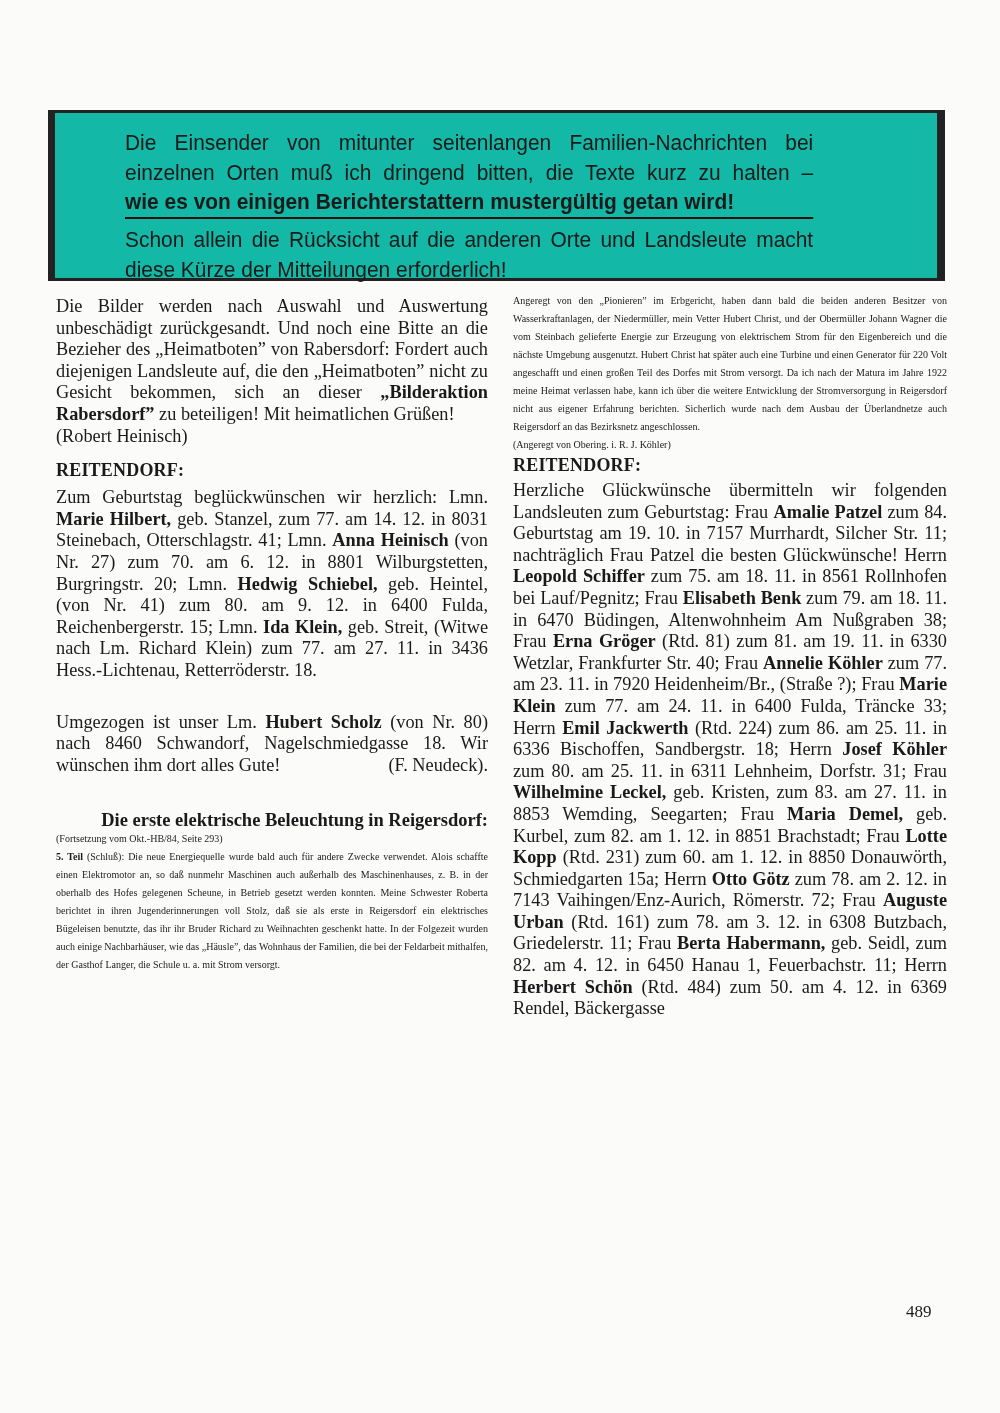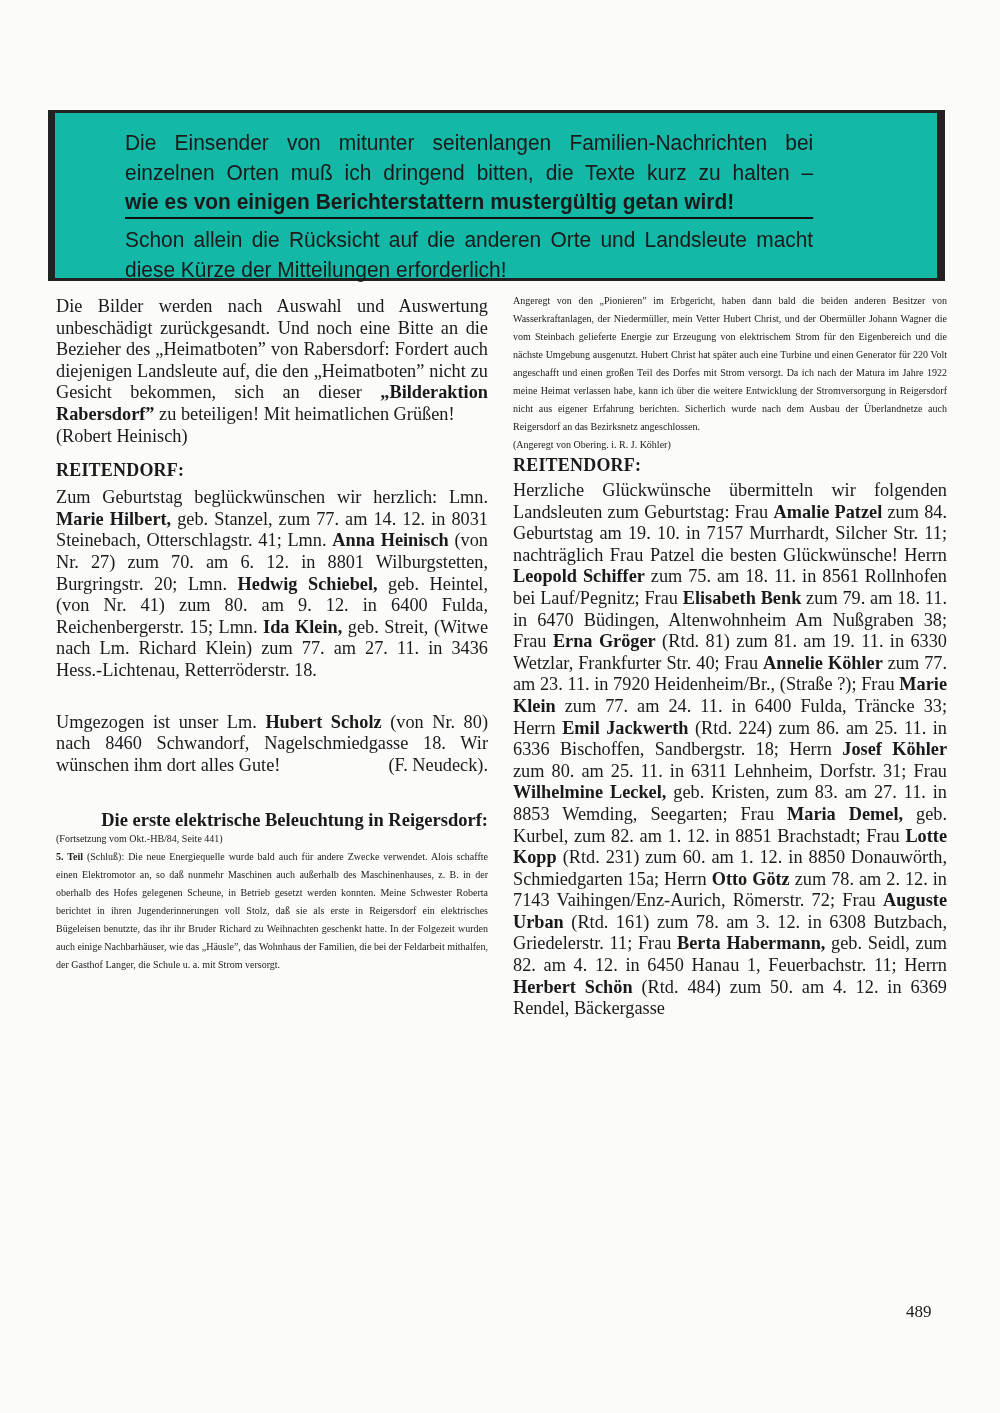--- a/index.html
+++ b/index.html
@@ -96,21 +96,21 @@
   <p class="body-lg" style="margin-top:6px;">
     <span>Zum Geburtstag beglückwünschen wir herzlich: Lmn. </span><b>Marie Hilbert,</b><span> geb. Stanzel, zum 77. am 14. 12. in 8031 Steinebach, Otterschlagstr. 41; Lmn. </span><b>Anna Heinisch</b><span> (von Nr. 27) zum 70. am 6. 12. in 8801 Wilburgstetten, Burgringstr. 20; Lmn. </span><b>Hedwig Schiebel,</b><span> geb. Heintel, (von Nr. 41) zum 80. am 9. 12. in 6400 Fulda, Reichenbergerstr. 15; Lmn. </span><b>Ida Klein,</b><span> geb. Streit, (Witwe nach Lm. Richard Klein) zum 77. am 27. 11. in 3436 Hess.-Lichtenau, Retterröderstr. 18.</span>
   </p>
 
   <p class="body-lg" style="margin-top:30px;">
     <span>Umgezogen ist unser Lm. </span><b>Hubert Scholz</b><span> (von Nr. 80) nach 8460 Schwandorf, Nagelschmiedgasse 18. Wir wünschen ihm dort alles Gute!</span>
     <span style="float:right;">(F. Neudeck).</span>
   </p>
 
   <h2 class="article-title" style="margin-top:34px;">Die erste elektrische Beleuchtung in Reigersdorf:</h2>
-  <p class="body-sm">(Fortsetzung vom Okt.-HB/84, Seite 441)</p>
+  <p class="body-sm">(Fortsetzung vom Okt.-HB/84, Seite 293)</p>
   <p class="body-sm">
     <b>5. Teil</b><span> (Schluß): Die neue Energiequelle wurde bald auch für andere Zwecke verwendet. Alois schaffte einen Elektromotor an, so daß nunmehr Maschinen auch außerhalb des Maschinenhauses, z. B. in der oberhalb des Hofes gelegenen Scheune, in Betrieb gesetzt werden konnten. Meine Schwester Roberta berichtet in ihren Jugenderinnerungen voll Stolz, daß sie als erste in Reigersdorf ein elektrisches Bügeleisen benutzte, das ihr ihr Bruder Richard zu Weihnachten geschenkt hatte. In der Folgezeit wurden auch einige Nachbarhäuser, wie das „Häusle”, das Wohnhaus der Familien, die bei der Feldarbeit mithalfen, der Gasthof Langer, die Schule u. a. mit Strom versorgt.</span>
   </p>
 </div>
 
 <div class="col col-right">
   <p class="body-sm">Angeregt von den „Pionieren” im Erbgericht, haben dann bald die beiden anderen Besitzer von Wasserkraftanlagen, der Niedermüller, mein Vetter Hubert Christ, und der Obermüller Johann Wagner die vom Steinbach gelieferte Energie zur Erzeugung von elektrischem Strom für den Eigenbereich und die nächste Umgebung ausgenutzt. Hubert Christ hat später auch eine Turbine und einen Generator für 220 Volt angeschafft und einen großen Teil des Dorfes mit Strom versorgt. Da ich nach der Matura im Jahre 1922 meine Heimat verlassen habe, kann ich über die weitere Entwicklung der Stromversorgung in Reigersdorf nicht aus eigener Erfahrung berichten. Sicherlich wurde nach dem Ausbau der Überlandnetze auch Reigersdorf an das Bezirksnetz angeschlossen.</p>
   <p class="body-sm" style="text-align:left;">(Angeregt von Obering. i. R. J. Köhler)</p>
 
   <h2 class="heading" style="">REITENDORF:</h2>

